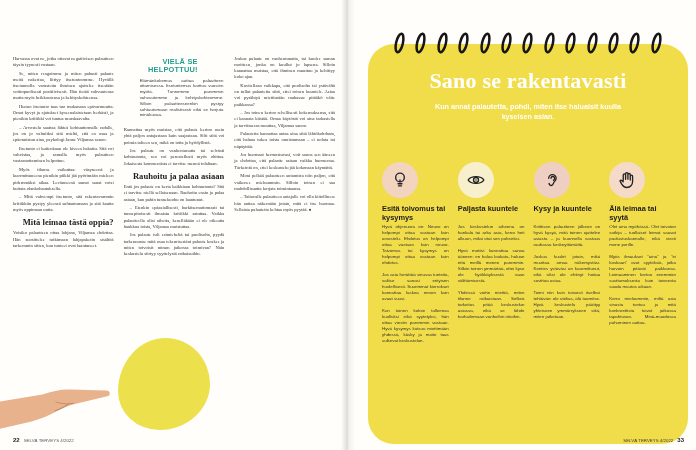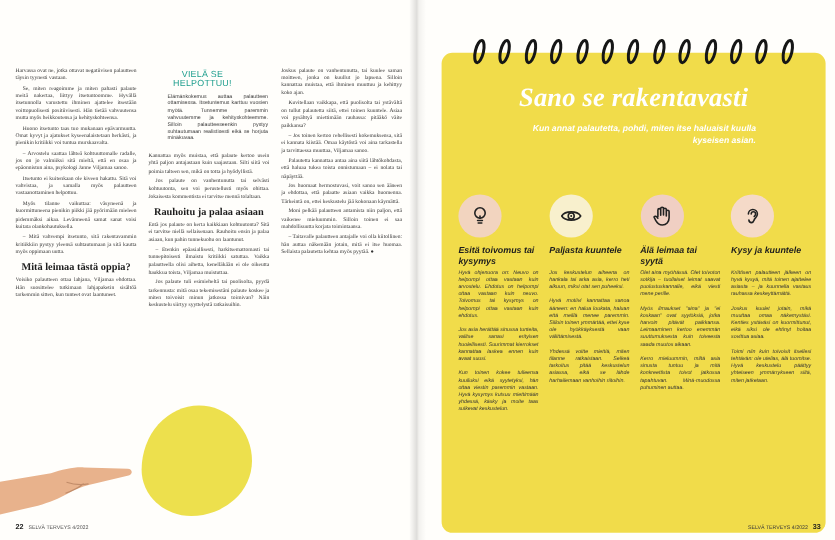--- a/index.html
+++ b/index.html
@@ -8,52 +8,52 @@
             background:#fffefb; color:#2b2b2b; }
   .page { position:relative; width:348px; height:450px; background:#fffefb; }
 
   
   .columns { position:absolute; top:56px; left:13px; right:13px; bottom:26px;
              display:flex; gap:10px; }
   .col { flex:1; font-size:4.6px; line-height:1.34; text-align:justify; color:#333; }
   .p { margin-bottom:2.6px; }
   .p + .p { text-indent:6px; }
   .h-serif { font-family:"Liberation Serif", serif; font-weight:bold; font-size:8.6px;
-             line-height:1.12; margin:5px 0 3px; color:#1d1d1d; text-align:center; }
+             line-height:1.12; margin:5px 0 3px; color:#1d1d1d; text-align:right; }
   .callout { padding:2px 1px 5px 16px; margin-bottom:4px; }
   .callout-title { color:var(--callout-teal); font-family:"Liberation Sans", sans-serif;
-                   font-weight:normal; font-size:7.4px; line-height:1.12; letter-spacing:.2px;
-                   width:58px; margin-bottom:3px; text-align:center; }
+                   font-weight:bold; font-size:7.4px; line-height:1.12; letter-spacing:.2px;
+                   width:58px; margin-bottom:3px; text-align:right; }
   .callout-body { font-family:"Liberation Sans", sans-serif; font-size:4.4px; line-height:1.32;
                   color:#3a3a3a; text-align:justify; }
   .photo { position:absolute; left:0; bottom:0; width:218px; height:128px; }
   .blob { position:absolute; left:118px; bottom:20px; width:92px; height:92px;
           background:var(--blob-yellow);
           border-radius:52% 48% 55% 45% / 58% 50% 50% 42%; }
   .hand { position:absolute; left:-4px; bottom:16px; width:134px; transform:rotate(-7deg); }
   .footer { position:absolute; bottom:7px; font-family:"Liberation Sans", sans-serif;
             font-size:4.4px; color:#555; display:flex; gap:4px; align-items:baseline; }
   .footer .pageno { font-weight:bold; font-size:6px; color:#1d1d1d; }
   .footer-left { left:13px; }
   .footer-right { right:12px; color:#3a3a3a; }
 
   
   .fold { position:absolute; left:341px; top:0; width:14px; height:100%; z-index:6;
           background:linear-gradient(90deg, rgba(0,0,0,0), rgba(0,0,0,.13) 45%,
                       rgba(0,0,0,.05) 58%, rgba(0,0,0,0)); pointer-events:none; }
 
   
   .notebook { position:absolute; left:20px; right:8px; top:44px; bottom:6px;
-              background:var(--page-yellow); border-radius:9px;font-style:italic; }
+              background:var(--page-yellow); border-radius:26px; }
   .coils { position:absolute; left:46px; right:34px; top:27px; height:32px;
            display:flex; justify-content:space-between; align-items:center; }
   .coil { width:11px; height:30px; }
   .nb-title { margin-top:24px; text-align:center; color:#fff; font-family:"Liberation Serif", serif;
               font-weight:bold; font-size:22px; letter-spacing:.2px; }
-  .nb-sub { margin:8px auto 0; width:204px; text-align:right; color:#fff;
+  .nb-sub { margin:8px auto 0; width:204px; text-align:center; color:#fff;
             font-family:"Liberation Sans", sans-serif; font-weight:bold; font-size:7.2px;
             line-height:1.45; }
   .cards { position:absolute; left:14px; right:12px; top:118px; bottom:24px;
            display:flex; gap:9px; }
   .card { flex:1; display:flex; flex-direction:column; align-items:flex-start; }
   .icon-circle { width:36px; height:36px; border-radius:50%; display:flex;
                  align-items:center; justify-content:center; margin-bottom:7px; }
   .card:nth-child(1) .icon-circle { background:var(--icon-circle-1); }
   .card:nth-child(2) .icon-circle { background:var(--icon-circle-2); }
   .card:nth-child(3) .icon-circle { background:var(--icon-circle-3); }
@@ -160,51 +160,51 @@
           <p class="body">Jos keskustelun aiheena on hankala tai arka asia, kerro heti alkuun, miksi otat sen puheeksi.
 
 Hyvä motiivi kannattaa sanoa ääneen: en halua loukata, haluan että meillä menee paremmin. Silloin toinen ymmärtää, ettei kyse ole hyökkäyksestä vaan välittämisestä.
 
 Yhdessä voitte miettiä, miten tilanne ratkaistaan. Selkeä tarkoitus pitää keskustelun asiassa, eikä se lähde harhailemaan vanhoihin riitoihin.</p>
         </div>
 
         <div class="card">
           <div class="icon-circle">
             <svg class="line-icon" width="20" height="20" viewBox="0 0 24 24">
+              <path d="M8 10 a4.5 4.5 0 0 1 9 0 c0 2.6 -1.8 3.4 -2.8 5 c-0.8 1.3 -0.8 3.6 -3 3.6 a2.7 2.7 0 0 1 -2.7 -2.6"></path>
+              <path d="M10.8 10 a2.2 2.2 0 0 1 4.4 0 c0 1.2 -0.8 1.7 -1.4 2.5"></path>
+            </svg>
+          </div>
+          <h3>Kysy ja kuuntele</h3>
+          <p class="body">Kriittisen palautteen jälkeen on hyvä kysyä, mitä toinen ajattelee asiasta – ja kuunnella vastaus rauhassa keskeyttämättä.
+
+Joskus kuulet jotain, mikä muuttaa omaa näkemystäsi. Kenties ystäväsi on kuormittunut, eikä siksi ole ehtinyt hoitaa sovittua asiaa.
+
+Toimi niin kuin toivoisit itsellesi tehtävän: ole utelias, älä tuomitse. Hyvä keskustelu päättyy yhteiseen ymmärrykseen siitä, miten jatketaan.</p>
+        </div>
+
+        <div class="card">
+          <div class="icon-circle">
+            <svg class="line-icon" width="20" height="20" viewBox="0 0 24 24">
               <path d="M7.5 12.5 V6 a1.4 1.4 0 0 1 2.8 0 V11.2
                        M10.3 11 V4.6 a1.4 1.4 0 0 1 2.8 0 V11
                        M13.1 11 V5.6 a1.4 1.4 0 0 1 2.8 0 V12
                        M15.9 12 V7.6 a1.4 1.4 0 0 1 2.8 0 V13.8
                        C18.7 18 15.9 21 11.9 21 C8.7 21 6.9 19.4 5.3 16.4 L3.6 13
                        C4.5 11.8 6 12 7.5 14.2"></path>
             </svg>
           </div>
           <h3>Älä leimaa tai syytä</h3>
           <p class="body">Olet aina myöhässä. Olet toivoton sotkija – tuollaiset leimat saavat puolustuskannalle, eikä viesti mene perille.
 
 Myös ilmaukset "aina" ja "ei koskaan" ovat syytöksiä, jotka harvoin pitävät paikkansa. Leimaaminen kertoo enemmän suuttumuksesta kuin toiveesta saada muutos aikaan.
 
 Kerro mieluummin, miltä asia sinusta tuntuu ja mitä konkreettista toivot jatkossa tapahtuvan. Minä-muodossa puhuminen auttaa.</p>
         </div>
 
-        <div class="card">
-          <div class="icon-circle">
-            <svg class="line-icon" width="20" height="20" viewBox="0 0 24 24">
-              <path d="M8 10 a4.5 4.5 0 0 1 9 0 c0 2.6 -1.8 3.4 -2.8 5 c-0.8 1.3 -0.8 3.6 -3 3.6 a2.7 2.7 0 0 1 -2.7 -2.6"></path>
-              <path d="M10.8 10 a2.2 2.2 0 0 1 4.4 0 c0 1.2 -0.8 1.7 -1.4 2.5"></path>
-            </svg>
-          </div>
-          <h3>Kysy ja kuuntele</h3>
-          <p class="body">Kriittisen palautteen jälkeen on hyvä kysyä, mitä toinen ajattelee asiasta – ja kuunnella vastaus rauhassa keskeyttämättä.
-
-Joskus kuulet jotain, mikä muuttaa omaa näkemystäsi. Kenties ystäväsi on kuormittunut, eikä siksi ole ehtinyt hoitaa sovittua asiaa.
-
-Toimi niin kuin toivoisit itsellesi tehtävän: ole utelias, älä tuomitse. Hyvä keskustelu päättyy yhteiseen ymmärrykseen siitä, miten jatketaan.</p>
-        </div>
-
       </div>
     </div>
 
     <div class="coils" id="coils">
         <svg class="coil" viewBox="0 0 14 30">
           <ellipse cx="7" cy="15" rx="4.3" ry="12" fill="none" style="stroke:var(--coil-black)" stroke-width="3.2" transform="rotate(13 7 15)"></ellipse>
         </svg>
         <svg class="coil" viewBox="0 0 14 30">
           <ellipse cx="7" cy="15" rx="4.3" ry="12" fill="none" style="stroke:var(--coil-black)" stroke-width="3.2" transform="rotate(13 7 15)"></ellipse>
         </svg>

